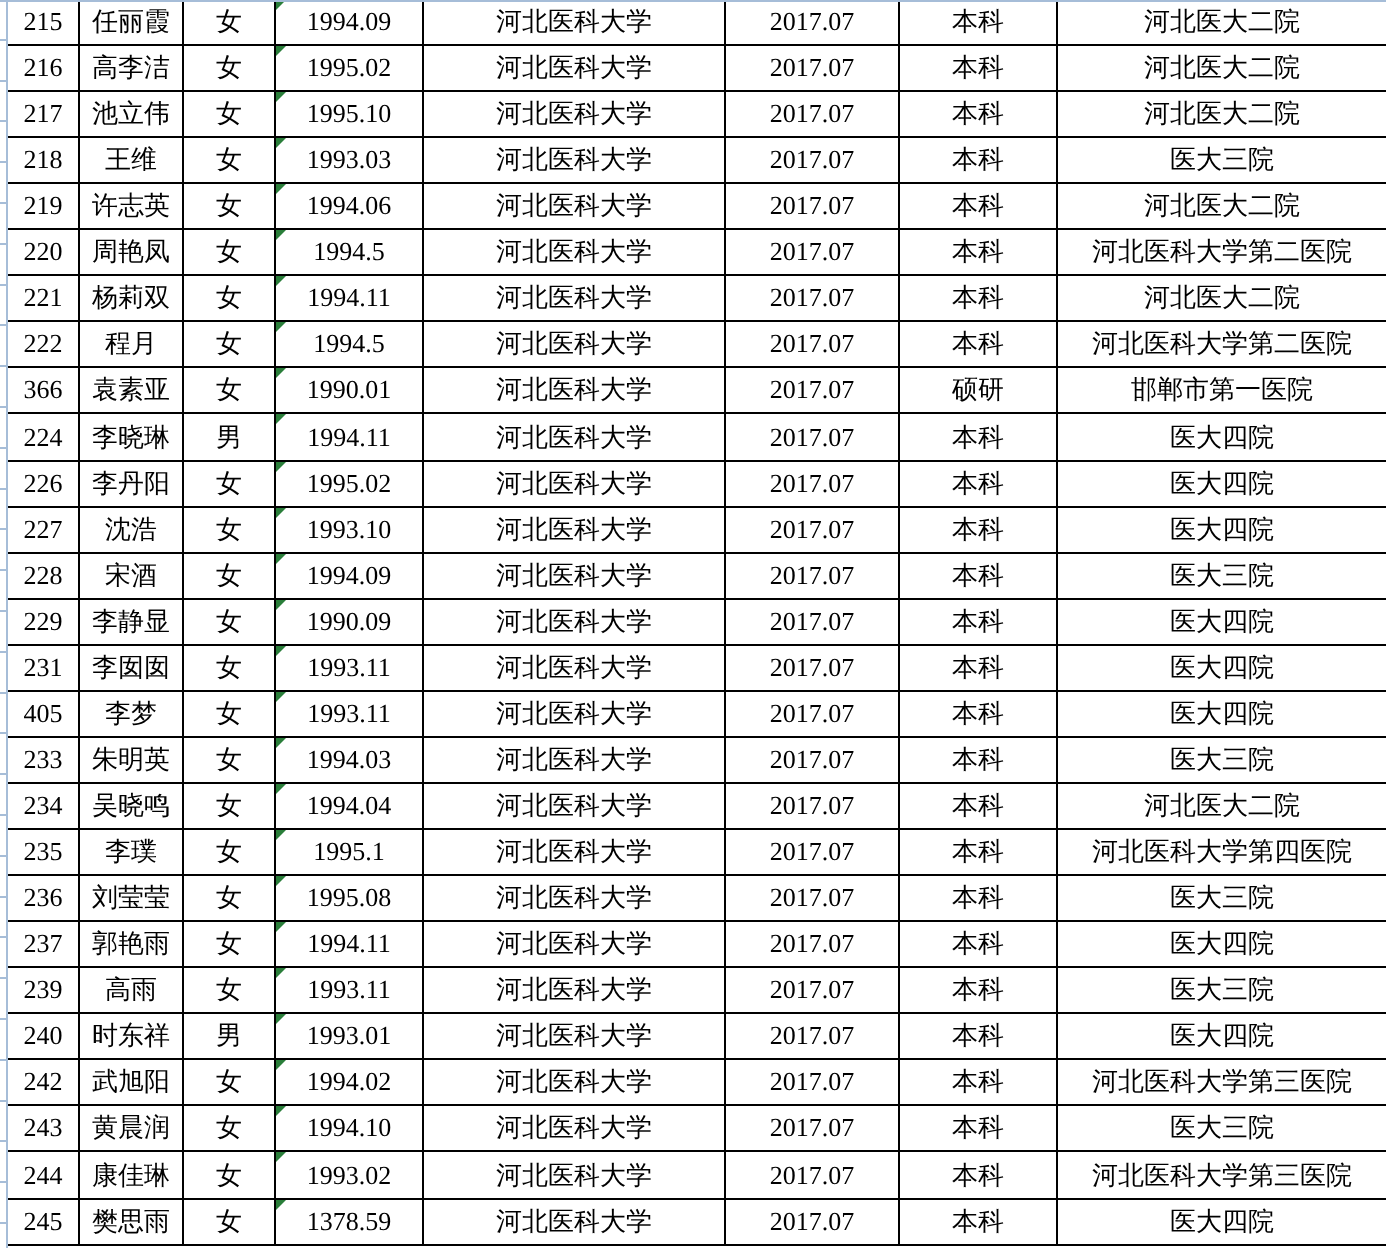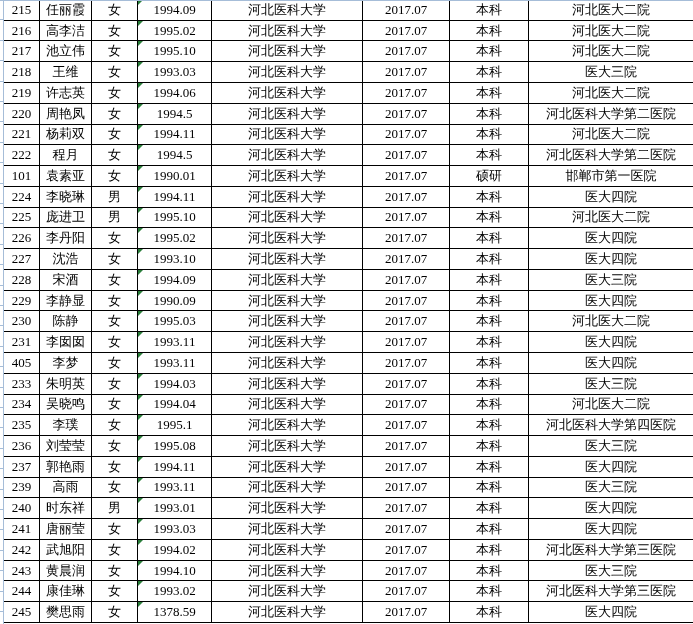--- a/index.html
+++ b/index.html
@@ -160,50 +160,40 @@
           <td class="col-no">222</td>
           <td class="col-name">程月</td>
           <td class="col-gender">女</td>
           <td class="col-birth">1994.5</td>
           <td class="col-university">河北医科大学</td>
           <td class="col-grad">2017.07</td>
           <td class="col-degree">本科</td>
           <td class="col-hospital">河北医科大学第二医院</td>
         </tr>
         <tr>
-          <td class="col-no">101</td>
+          <td class="col-no">366</td>
           <td class="col-name">袁素亚</td>
           <td class="col-gender">女</td>
           <td class="col-birth">1990.01</td>
           <td class="col-university">河北医科大学</td>
           <td class="col-grad">2017.07</td>
           <td class="col-degree">硕研</td>
           <td class="col-hospital">邯郸市第一医院</td>
         </tr>
         <tr>
           <td class="col-no">224</td>
           <td class="col-name">李晓琳</td>
           <td class="col-gender">男</td>
           <td class="col-birth">1994.11</td>
           <td class="col-university">河北医科大学</td>
           <td class="col-grad">2017.07</td>
           <td class="col-degree">本科</td>
           <td class="col-hospital">医大四院</td>
         </tr>
         <tr>
-          <td class="col-no">225</td>
-          <td class="col-name">庞进卫</td>
-          <td class="col-gender">男</td>
-          <td class="col-birth">1995.10</td>
-          <td class="col-university">河北医科大学</td>
-          <td class="col-grad">2017.07</td>
-          <td class="col-degree">本科</td>
-          <td class="col-hospital">河北医大二院</td>
-        </tr>
-        <tr>
           <td class="col-no">226</td>
           <td class="col-name">李丹阳</td>
           <td class="col-gender">女</td>
           <td class="col-birth">1995.02</td>
           <td class="col-university">河北医科大学</td>
           <td class="col-grad">2017.07</td>
           <td class="col-degree">本科</td>
           <td class="col-hospital">医大四院</td>
         </tr>
         <tr>
@@ -228,30 +218,20 @@
         </tr>
         <tr>
           <td class="col-no">229</td>
           <td class="col-name">李静显</td>
           <td class="col-gender">女</td>
           <td class="col-birth">1990.09</td>
           <td class="col-university">河北医科大学</td>
           <td class="col-grad">2017.07</td>
           <td class="col-degree">本科</td>
           <td class="col-hospital">医大四院</td>
-        </tr>
-        <tr>
-          <td class="col-no">230</td>
-          <td class="col-name">陈静</td>
-          <td class="col-gender">女</td>
-          <td class="col-birth">1995.03</td>
-          <td class="col-university">河北医科大学</td>
-          <td class="col-grad">2017.07</td>
-          <td class="col-degree">本科</td>
-          <td class="col-hospital">河北医大二院</td>
         </tr>
         <tr>
           <td class="col-no">231</td>
           <td class="col-name">李囡囡</td>
           <td class="col-gender">女</td>
           <td class="col-birth">1993.11</td>
           <td class="col-university">河北医科大学</td>
           <td class="col-grad">2017.07</td>
           <td class="col-degree">本科</td>
           <td class="col-hospital">医大四院</td>
@@ -324,30 +304,20 @@
           <td class="col-university">河北医科大学</td>
           <td class="col-grad">2017.07</td>
           <td class="col-degree">本科</td>
           <td class="col-hospital">医大三院</td>
         </tr>
         <tr>
           <td class="col-no">240</td>
           <td class="col-name">时东祥</td>
           <td class="col-gender">男</td>
           <td class="col-birth">1993.01</td>
-          <td class="col-university">河北医科大学</td>
-          <td class="col-grad">2017.07</td>
-          <td class="col-degree">本科</td>
-          <td class="col-hospital">医大四院</td>
-        </tr>
-        <tr>
-          <td class="col-no">241</td>
-          <td class="col-name">唐丽莹</td>
-          <td class="col-gender">女</td>
-          <td class="col-birth">1993.03</td>
           <td class="col-university">河北医科大学</td>
           <td class="col-grad">2017.07</td>
           <td class="col-degree">本科</td>
           <td class="col-hospital">医大四院</td>
         </tr>
         <tr>
           <td class="col-no">242</td>
           <td class="col-name">武旭阳</td>
           <td class="col-gender">女</td>
           <td class="col-birth">1994.02</td>

